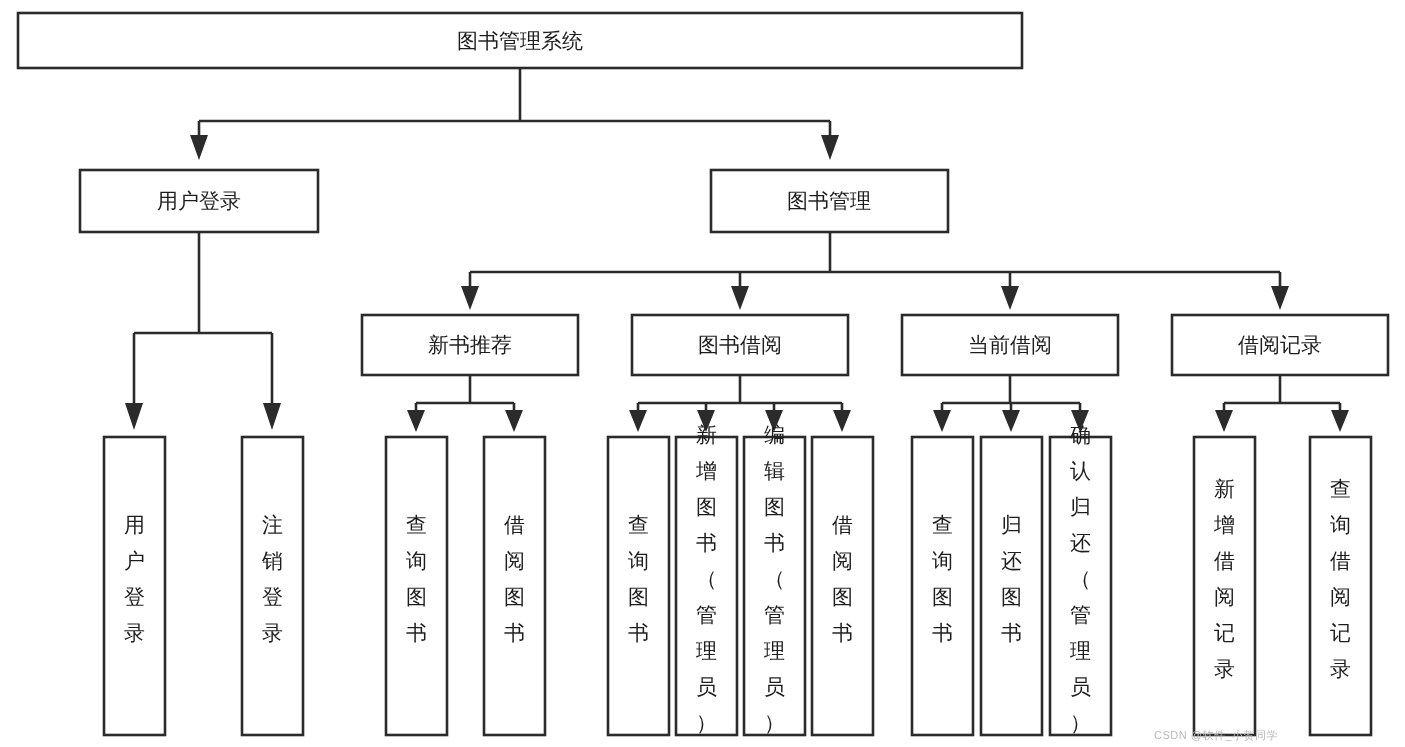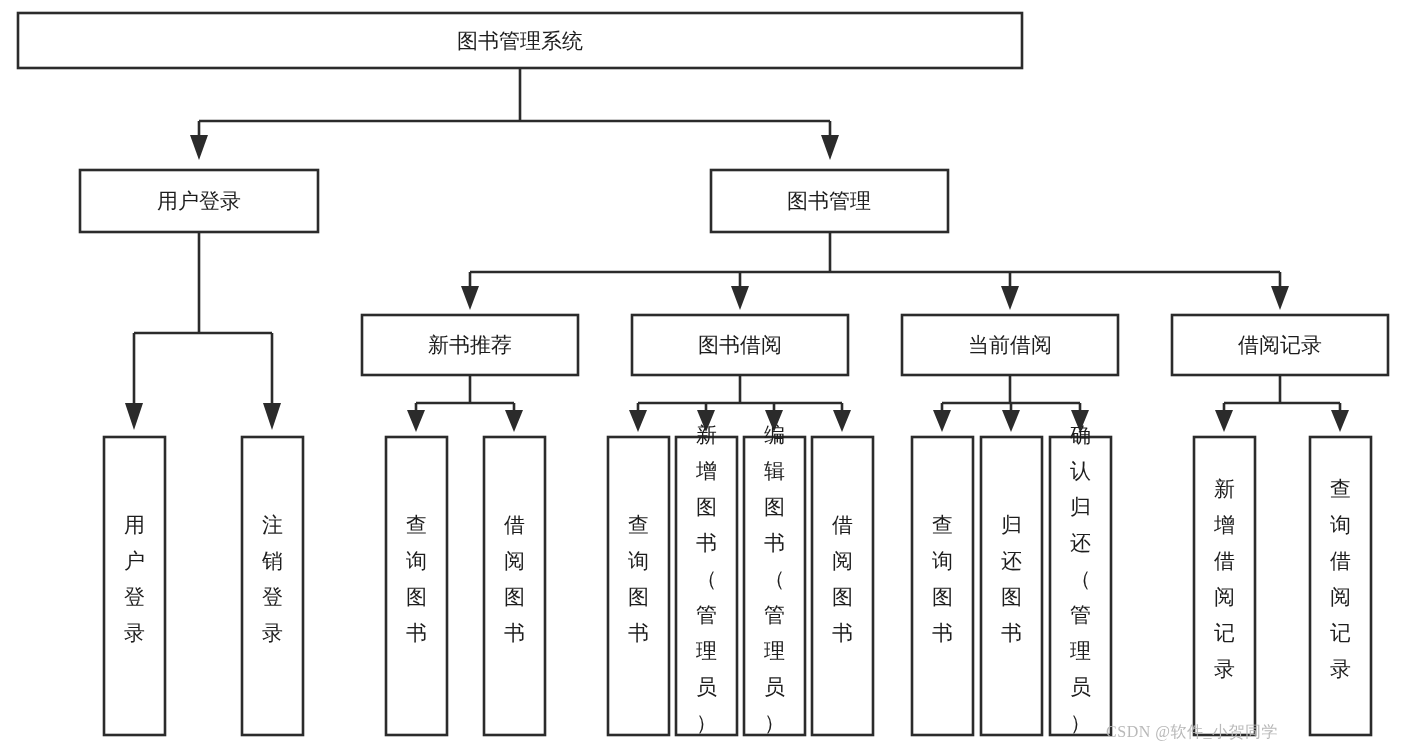--- a/index.html
+++ b/index.html
@@ -50,22 +50,22 @@
   .node-label-v {
     font-family: "DejaVu Sans", "Liberation Sans", sans-serif;
     font-size: 21px;
     fill: #1d1d1d;
     text-anchor: middle;
   }
   .watermark {
     position: absolute;
     right: 8px;
     bottom: 4px;
-    font-family: Liberation Serif, serif;
-    font-size: 16px;
+    font-family: Liberation Sans, sans-serif;
+    font-size: 11px;
     color: #b9b9b9;
     white-space: nowrap;
     letter-spacing: 0.5px;
   }
 </style>
 </head>
 <body>
 
 <div id="diagram-root">
 

